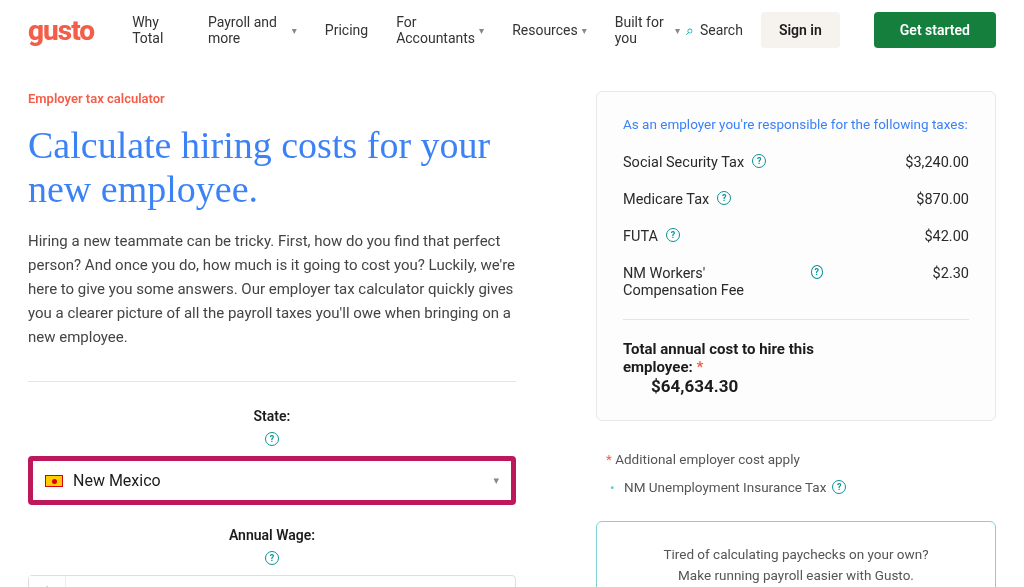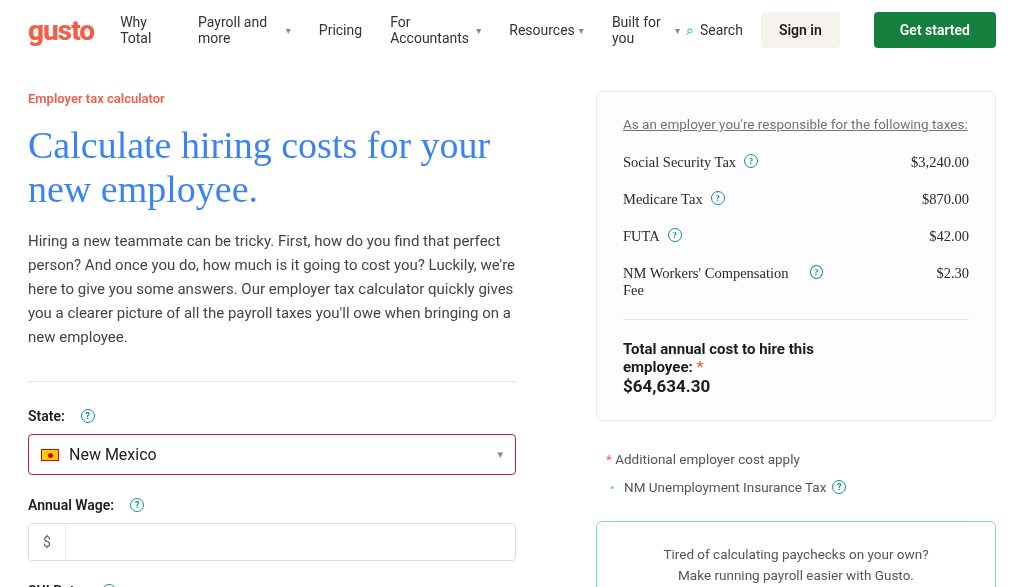--- a/index.html
+++ b/index.html
@@ -1,55 +1,55 @@
 <!DOCTYPE html>
 <html><head>
 <meta charset="utf-8">
 <style>
 * { margin: 0; padding: 0; box-sizing: border-box; }
 body { font-family: -apple-system, BlinkMacSystemFont, "Segoe UI", Roboto, sans-serif; color: #1c1c1c; background: #fff; }
 .header { display: flex; align-items: center; padding: 12px 28px; border-bottom: 1px solid transparent; gap: 6px; }
-.logo { font-size: 28px; font-weight: 800; color: #f45d48; letter-spacing: -1px; margin-right: 20px; cursor: pointer; }
+.logo { font-size: 28px; font-weight: 800; color: #f45d48; letter-spacing: -1px; margin-right: 32px; cursor: pointer; }
 .nav { display: flex; gap: 28px; flex: 1; }
 .nav-item { font-size: 14px; color: #333; cursor: pointer; display: flex; align-items: center; gap: 4px; }
 .chev { font-size: 10px; color: #888; }
 .search-link { display: flex; align-items: center; gap: 6px; font-size: 14px; color: #333; cursor: pointer; margin-right: 12px; }
 .search-ico { color: #0aa; font-size: 14px; }
 .signin { background: #f6f3ef; padding: 10px 18px; border-radius: 4px; font-size: 14px; font-weight: 600; cursor: pointer; margin-right: 28px; }
 .getstarted { background: #15803d; color: #fff; padding: 10px 26px; border-radius: 4px; font-size: 14px; font-weight: 600; cursor: pointer; }
 
 .container { display: flex; padding: 30px 28px; gap: 80px; }
 .left { flex: 1; max-width: 510px; }
 .right { width: 400px; }
 
 .eyebrow { color: #f45d48; font-size: 13px; font-weight: 600; margin-bottom: 18px; }
 .headline { font-family: Georgia, "Times New Roman", serif; font-size: 38px; line-height: 1.15; color: #3b82f6; margin-bottom: 18px; font-weight: 500; }
 .intro { font-size: 15px; line-height: 1.6; color: #444; margin-bottom: 32px; }
 .divider { border: none; border-top: 1px solid #e5e5e5; margin-bottom: 26px; }
 
-.field-label { font-size: 14px; font-weight: 600; margin-bottom: 10px; display: flex; align-items: center; gap: 16px; }
+.field-label { font-size: 14px; font-weight: 600; margin-bottom: 10px; display: flex; align-items: center; gap: 8px; flex-direction: column; }
 .help { display: inline-flex; align-items: center; justify-content: center; width: 14px; height: 14px; border: 1.4px solid #0a9396; border-radius: 50%; color: #0a9396; font-size: 9px; font-weight: bold; cursor: pointer; }
-.select-box { display: flex; align-items: center; border: 1px solid #be185d; border-radius: 4px; padding: 10px 12px; margin-bottom: 22px; cursor: pointer; position: relative; }
+.select-box { display: flex; align-items: center; border: 5px solid #be185d; border-radius: 4px; padding: 10px 12px; margin-bottom: 22px; cursor: pointer; position: relative; }
 .flag { width: 18px; height: 12px; background: #ffcc00; border: 1px solid #d00; margin-right: 10px; position: relative; }
 .flag::after { content: ""; position: absolute; top: 3px; left: 6px; width: 5px; height: 5px; background: #d00; border-radius: 50%; }
 .select-caret { margin-left: auto; color: #888; font-size: 11px; }
 .input-row { display: flex; border: 1px solid #ddd; border-radius: 4px; margin-bottom: 22px; }
 .addon { padding: 10px 14px; color: #666; background: #fff; font-size: 14px; }
 .addon:not(.right-addon) { border-right: 1px solid #eee; }
 .text-input { flex: 1; border: none; padding: 10px 12px; font-size: 15px; outline: none; font-family: inherit; }
 
 .result-card { border: 1px solid #e8e8e8; border-radius: 6px; padding: 24px 26px; background: #fdfdfd; }
-.result-hdr { font-size: 13.5px; color: #737373; margin-bottom: 22px; text-decoration: underline; }
-.tax-row { display: flex; justify-content: space-between; align-items: flex-start; margin-bottom: 20px; font-size: 14.5px; font-family: Liberation Serif, serif; }
+.result-hdr { font-size: 13.5px; color: #3b82f6; margin-bottom: 22px; }
+.tax-row { display: flex; justify-content: space-between; align-items: flex-start; margin-bottom: 20px; font-size: 14.5px; }
 .tax-label { display: flex; align-items: flex-start; gap: 8px; color: #2a2a2a; max-width: 200px; }
 .tax-val { color: #2a2a2a; }
 .total-row { display: flex; justify-content: space-between; border-top: 1px solid #e5e5e5; padding-top: 20px; margin-top: 8px; flex-direction: column; }
 .total-label { font-weight: 700; font-size: 15px; max-width: 220px; }
 .asterisk { color: #f45d48; }
-.total-val { font-weight: 700; font-size: 17px; }
+.total-val { font-weight: 700; font-size: 17px; margin-left: 28px; }
 
 .addl { margin-top: 30px; padding-left: 10px; }
 .addl-hdr { font-size: 13.5px; color: #555; margin-bottom: 12px; }
 .addl-item { font-size: 13.5px; color: #555; padding-left: 18px; position: relative; display: flex; align-items: center; gap: 6px; }
 .addl-item::before { content: "•"; position: absolute; left: 4px; color: #6cc; }
 
 .cta-card { border: 1px solid #7dd3d8; border-radius: 6px; padding: 22px; margin-top: 26px; text-align: center; }
 .cta-text { font-size: 13.5px; color: #555; line-height: 1.55; margin-bottom: 12px; }
 .cta-btn { display: inline-block; background: #f45d48; color: #fff; padding: 10px 22px; border-radius: 4px; font-size: 13.5px; font-weight: 600; cursor: pointer; }
 </style>

